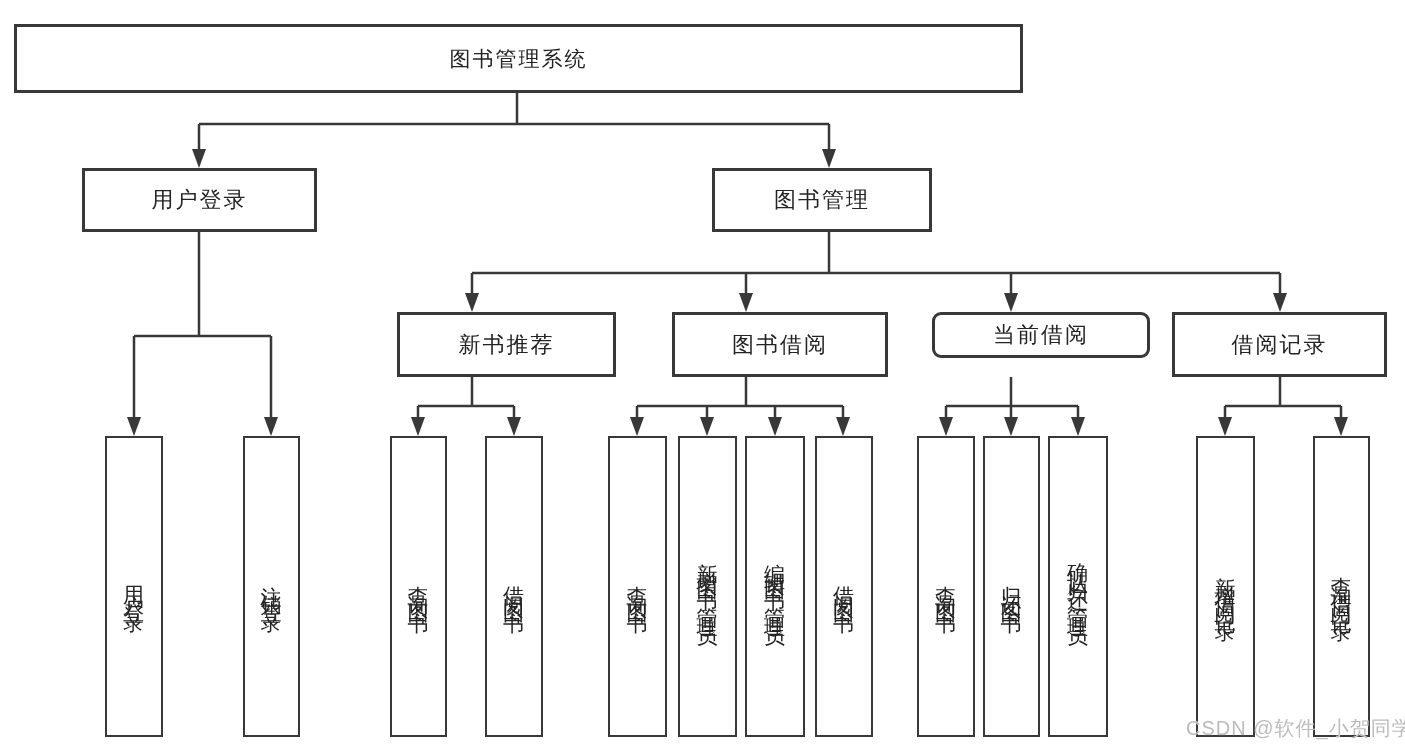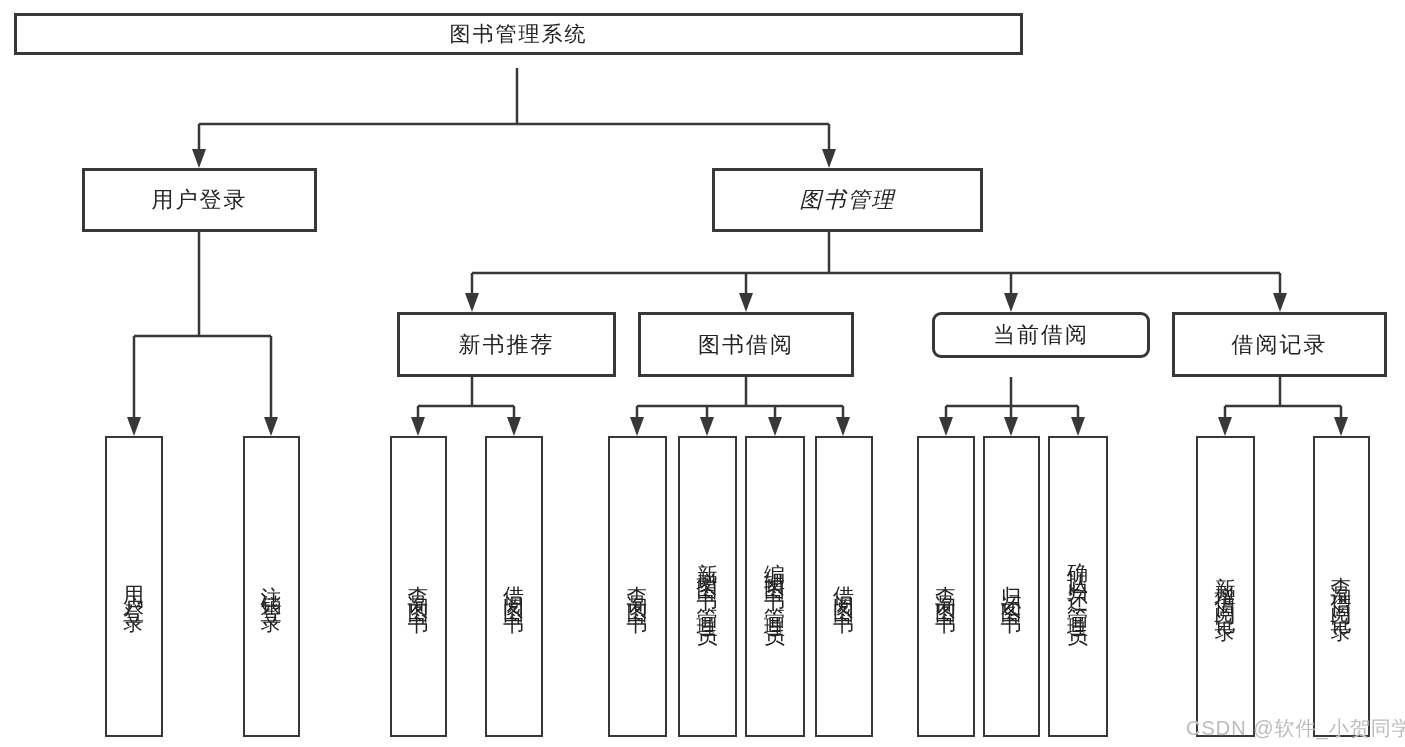--- a/index.html
+++ b/index.html
@@ -85,27 +85,27 @@
       <polygon points="768,417 782,417 775,436"></polygon>
       <polygon points="836,417 850,417 843,436"></polygon>
       <polygon points="939,417 953,417 946,436"></polygon>
       <polygon points="1004,417 1018,417 1011,436"></polygon>
       <polygon points="1071,417 1085,417 1078,436"></polygon>
       <polygon points="1218,417 1232,417 1225,436"></polygon>
       <polygon points="1334,417 1348,417 1341,436"></polygon>
     </g>
   </svg>
 
-  <div class="node h root" style="left:14px; top:13px; width:1009px; height:42px;">图书管理系统</div>
+  <div class="node h root" style="left:14px; top:24px; width:1009px; height:69px;">图书管理系统</div>
 
   <div class="node h" style="left:82px; top:168px; width:235px; height:64px;">用户登录</div>
-  <div class="node h" style="left:712px; top:168px; width:271px; height:64px;font-style:italic;">图书管理</div>
+  <div class="node h" style="left:712px; top:168px; width:220px; height:64px;">图书管理</div>
 
   <div class="node h" style="left:363px; top:312px; width:219px; height:65px;margin-left:34px;">新书推荐</div>
-  <div class="node h" style="left:638px; top:312px; width:216px; height:65px;">图书借阅</div>
+  <div class="node h" style="left:672px; top:312px; width:216px; height:65px;">图书借阅</div>
   <div class="node h" style="left:932px; top:312px; width:218px; height:46px;border-radius:9px;">当前借阅</div>
   <div class="node h" style="left:1172px; top:312px; width:215px; height:65px;">借阅记录</div>
 
   <div class="node v" style="left:105px; top:436px; width:58px; height:301px;">用户登录</div>
   <div class="node v" style="left:243px; top:436px; width:57px; height:301px;">注销登录</div>
 
   <div class="node v" style="left:390px; top:436px; width:57px; height:301px;">查询图书</div>
   <div class="node v" style="left:485px; top:436px; width:58px; height:301px;">借阅图书</div>
 
   <div class="node v" style="left:608px; top:436px; width:59px; height:301px;">查询图书</div>

